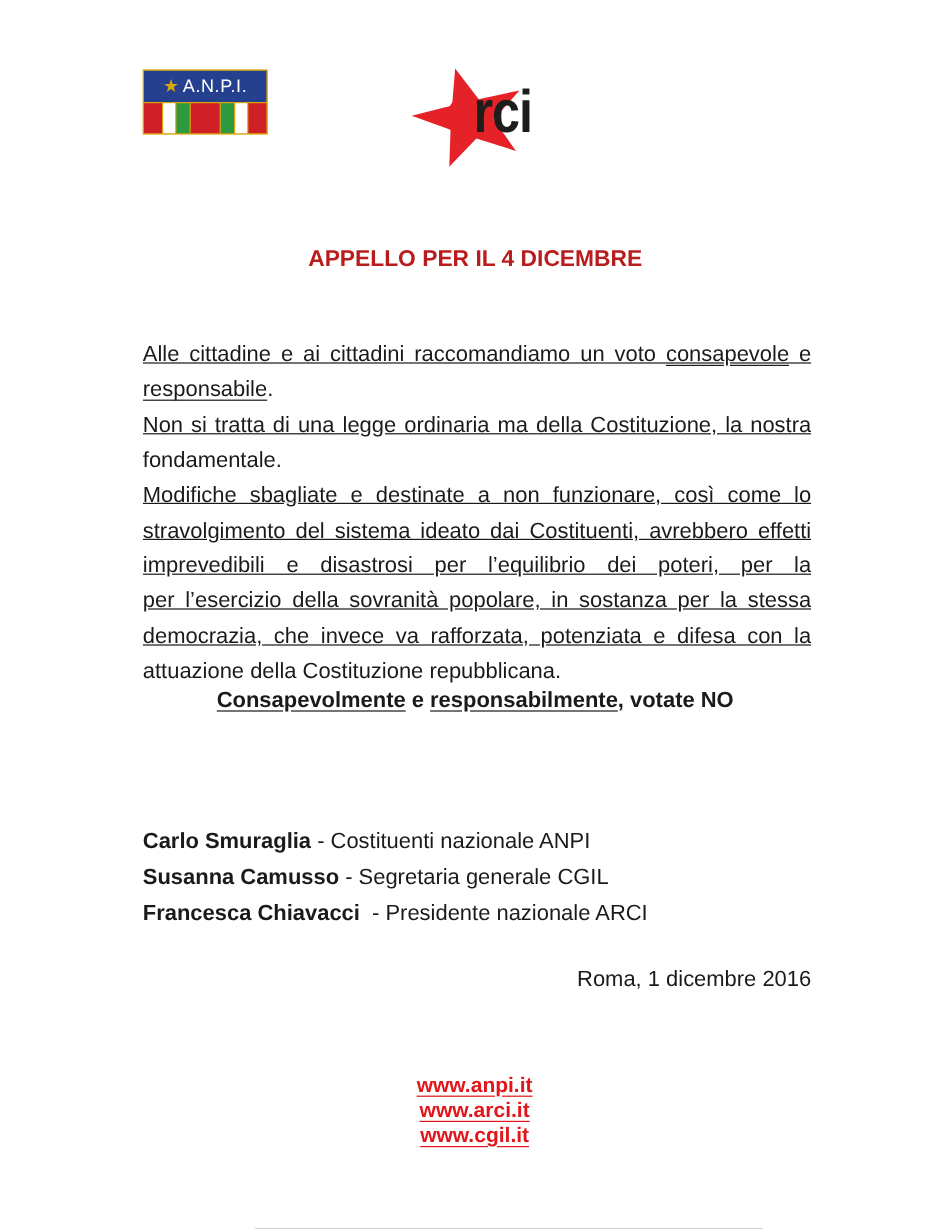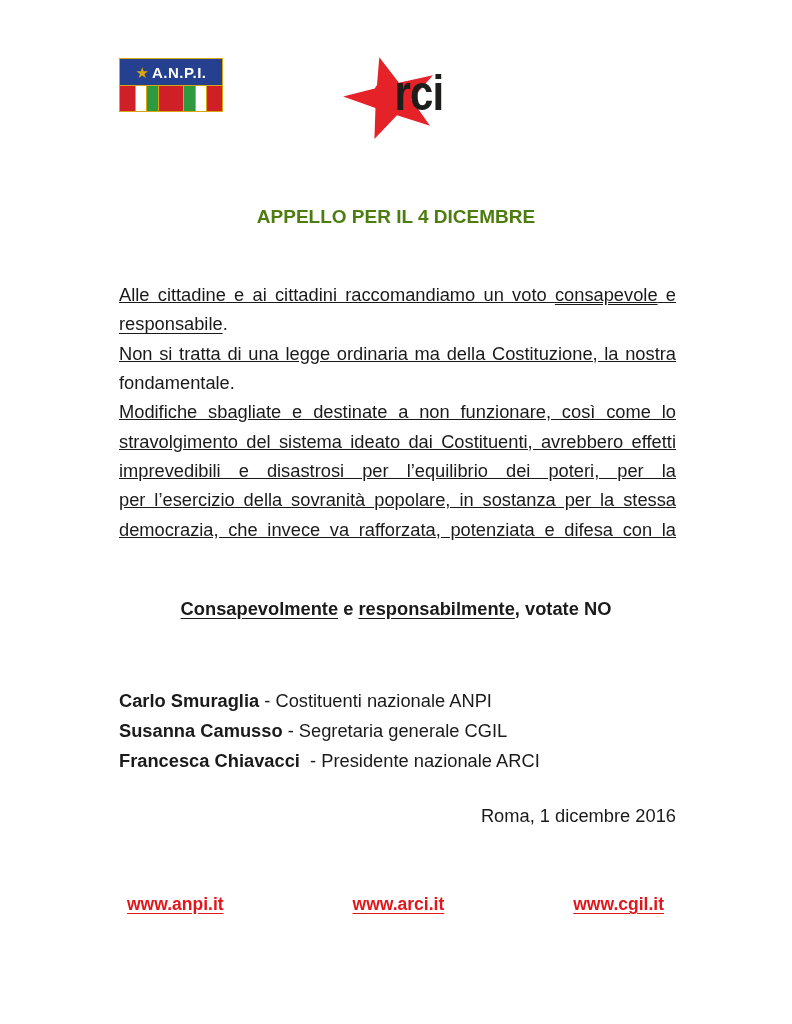--- a/index.html
+++ b/index.html
@@ -20,21 +20,21 @@
     width:104px; height:54px;
     background:var(--anpi-gold);
     border:1px solid var(--anpi-gold);
     display:flex; flex-direction:column;
   }
   .anpi-top {
     height:26px; background:var(--anpi-blue);
     display:flex; align-items:center; justify-content:center; gap:3px;
   }
   .anpi-star { color:var(--anpi-gold); font-size:15px; line-height:1; }
-  .anpi-label { color:#ffffff; font-weight:bold; font-size:15px; letter-spacing:0.5px; line-height:1; }
+  .anpi-label { color:#ffffff; font-weight:normal; font-size:15px; letter-spacing:0.5px; line-height:1; }
   .anpi-band { flex:1; display:flex; gap:1px; margin-top:1px; }
   .anpi-band > div { height:100%; }
   .st-red   { background:var(--flag-red); width:15px; }
   .st-white { background:#ffffff; width:10px; }
   .st-green { background:var(--flag-green); width:11px; }
   .st-red.wide { flex:1; width:auto; }
 
   .arci-logo { position:absolute; left:341px; top:52px; width:112px; height:92px; }
   .arci-star-svg { position:absolute; left:2px; top:2px; }
   .arci-text {
@@ -55,51 +55,51 @@
     transform:scaleX(0.88); transform-origin:0 0;
     white-space:nowrap;
   }
   .cgil-square { width:66px; height:58px; background:var(--cgil-red); margin:2px 0 0 4px; }
 
   
   .doc-title {
     position:absolute; left:0; right:0; top:202px;
     text-align:center;
     font-size:19px; font-weight:bold; line-height:29px;
-    color:#4d7c0f;
+    color:#b91c1c;
   }
   .body-text {
     position:absolute; left:119px; top:280px; width:557px;
     font-size:18.3px; line-height:29.35px;
   }
   .line { height:29.35px; overflow:hidden; }
   .just { text-align:justify; text-align-last:justify;text-decoration:underline; }
   .just::after { content:""; display:inline-block; width:100%; height:0; }
   .u { text-decoration:underline; text-underline-offset:3px;text-align:center; }
 
   .slogan {
-    position:absolute; left:0; right:0; top:594px;
+    position:absolute; left:0; right:0; top:568px;
     text-align:center;
     font-size:18.3px; font-weight:bold; line-height:29px;
   }
   .signatures {
     position:absolute; left:119px; top:686px; width:557px;
     font-size:18.3px; line-height:30px;
   }
   .sig-name { font-weight:bold; }
   .sig-rest { white-space:pre; }
 
   .dateline {
     position:absolute; left:119px; top:801px; width:557px;
     text-align:right; font-size:18.3px; line-height:29px;
   }
 
   .footer-links {
     position:absolute; left:127px; top:894px; width:537px;
-    display:flex; justify-content:space-between; align-items:center;
+    display:flex; justify-content:space-between; align-items:center;flex-direction:column;
   }
   .site-link {
     color:var(--link-red);
     font-size:17.5px; font-weight:bold;
     text-decoration:underline; text-underline-offset:3px;
     cursor:pointer;
   }
 </style>
 </head>
 <body>
@@ -142,20 +142,21 @@
       <div>
         <div class="line just"><span>Non si tratta di una legge ordinaria ma della Costituzione, la nostra Carta</span></div>
         <div class="line"><span>fondamentale.</span></div>
       </div>
       <div>
         <div class="line just"><span>Modifiche sbagliate e destinate a non funzionare, così come lo</span></div>
         <div class="line just"><span>stravolgimento del sistema ideato dai Costituenti, avrebbero effetti</span></div>
         <div class="line just"><span>imprevedibili e disastrosi per l’equilibrio dei poteri, per la rappresentanza,</span></div>
         <div class="line just"><span>per l’esercizio della sovranità popolare, in sostanza per la stessa</span></div>
         <div class="line just"><span>democrazia, che invece va rafforzata, potenziata e difesa con la piena</span></div>
+        <div class="line"><span>attuazione della Costituzione repubblicana.</span></div>
       </div>
     </div>
 
   <div class="slogan"><span class="u">Consapevolmente</span><span> e </span><span class="u">responsabilmente</span><span>, votate NO</span></div>
 
   <div class="signatures">
       <div><span class="sig-name">Carlo Smuraglia</span><span class="sig-rest"> - Costituenti nazionale ANPI</span></div>
       <div><span class="sig-name">Susanna Camusso</span><span class="sig-rest"> - Segretaria generale CGIL</span></div>
       <div><span class="sig-name">Francesca Chiavacci</span><span class="sig-rest">  - Presidente nazionale ARCI</span></div>
     </div>

